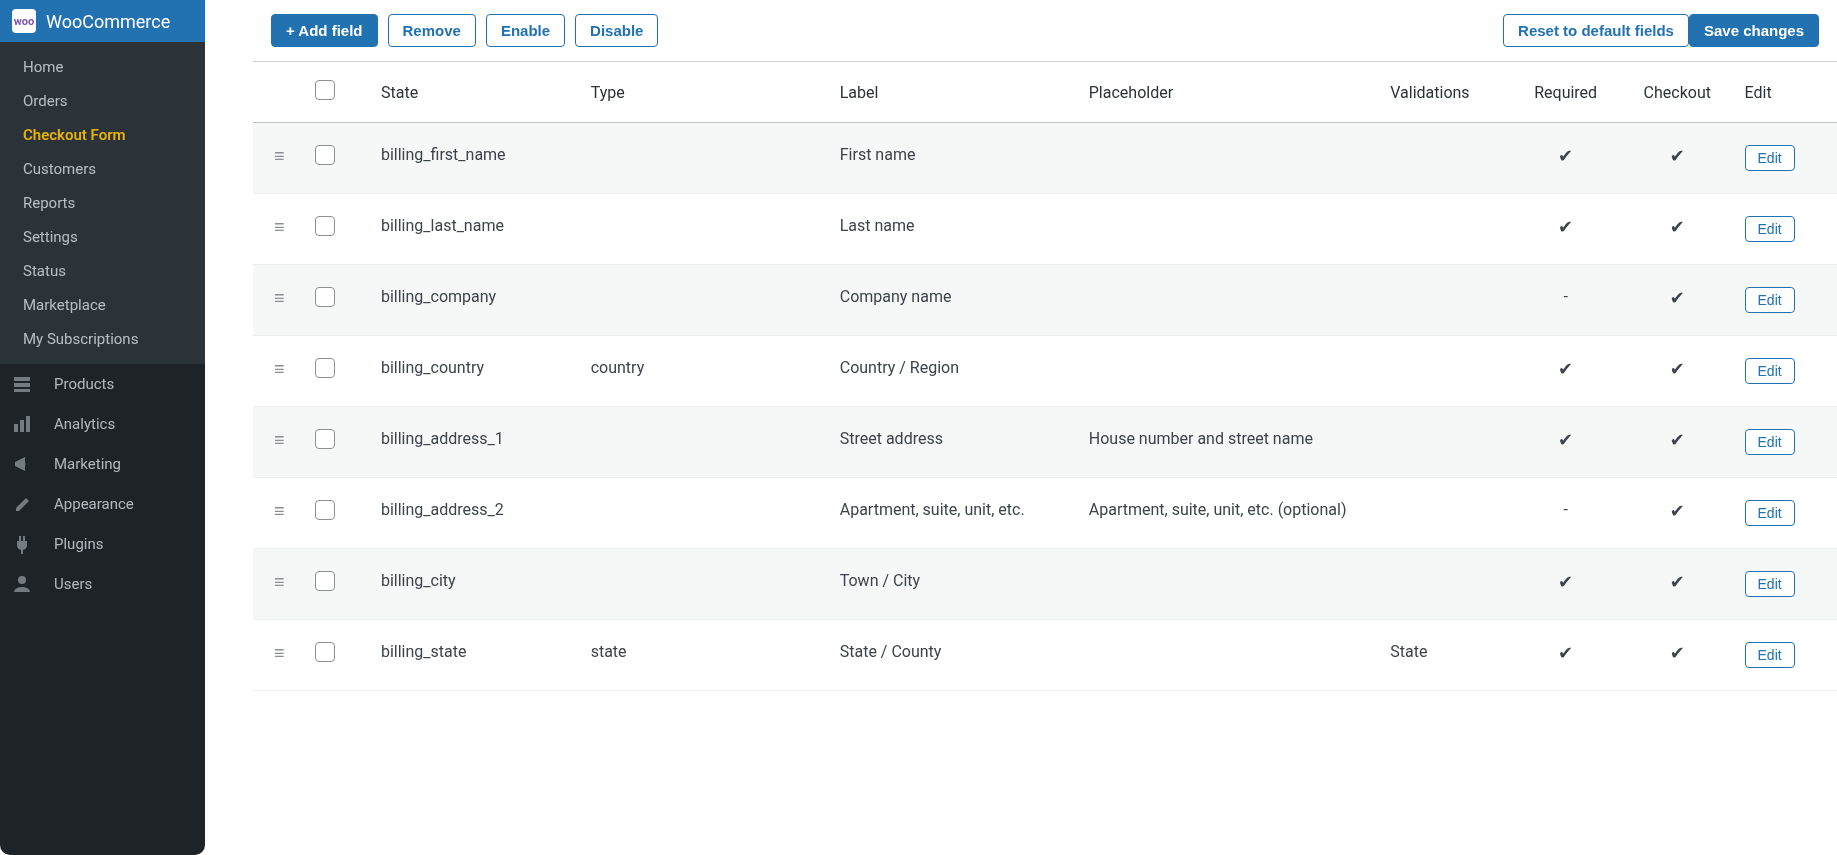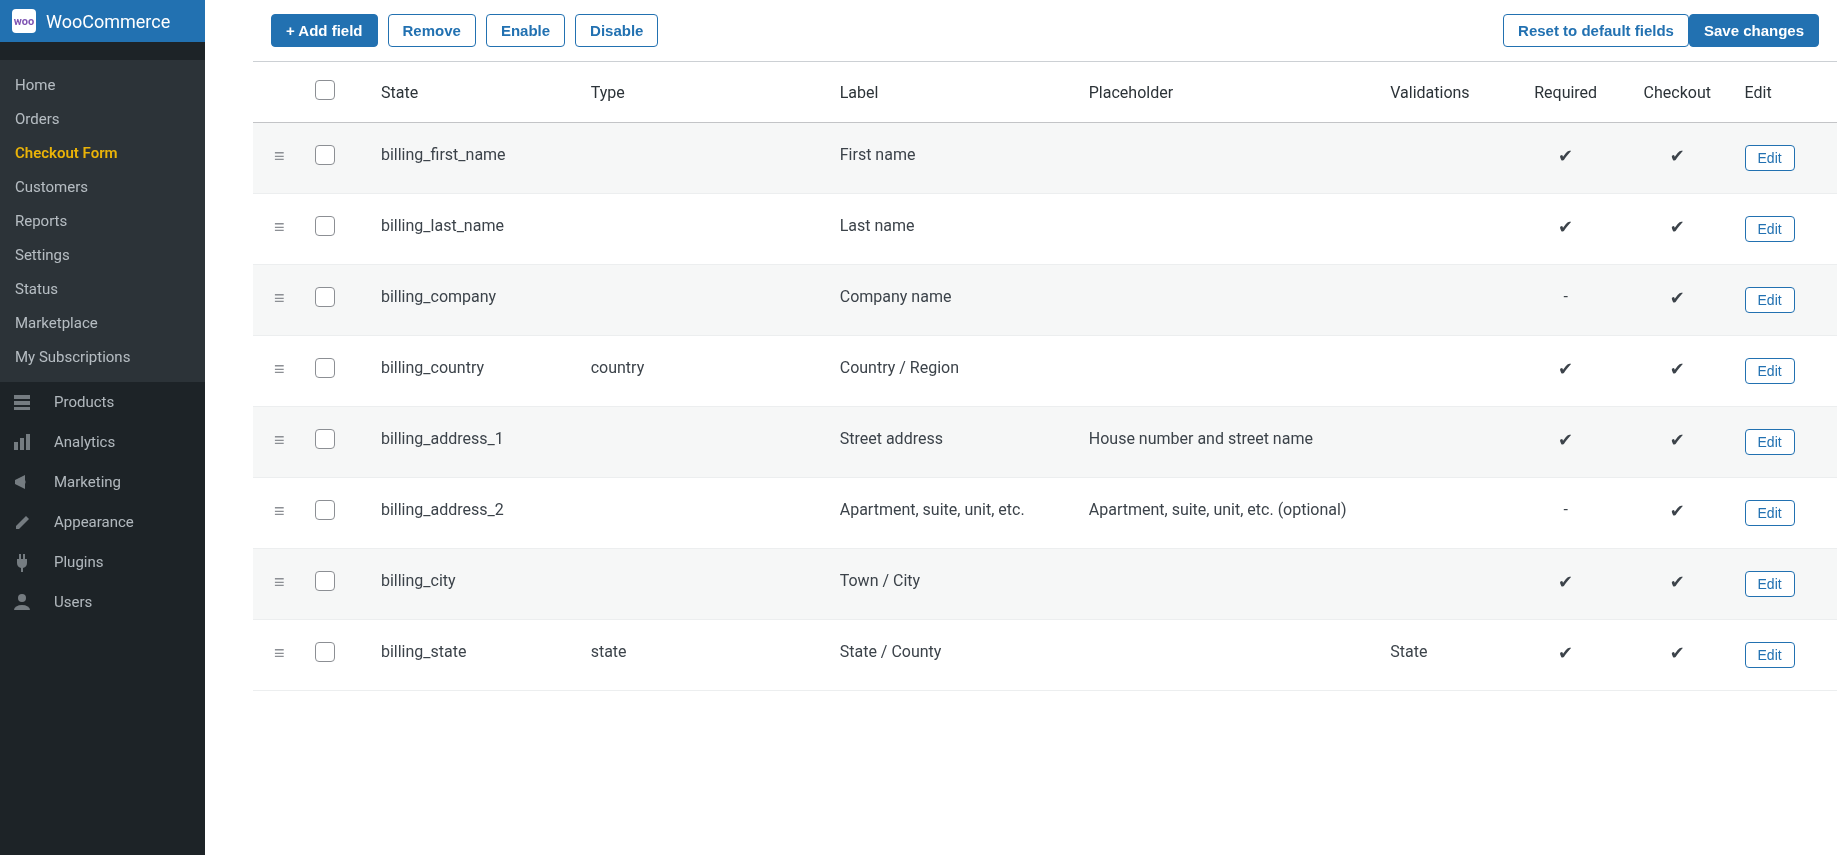--- a/index.html
+++ b/index.html
@@ -10,20 +10,21 @@
   color: #3c434a;
   display: flex;
   width: 1837px;
 }
 .sidebar {
   width: 205px;
   background: #1d2327;
   color: #f0f0f1;
   min-height: 855px;
   flex-shrink: 0;
+  border-radius: 10px;
 }
 .sidebar-header {
   background: #2271b1;
   color: #fff;
   padding: 9px 12px;
   display: flex;
   align-items: center;
   font-size: 18px;
   font-weight: 400;
   position: relative;
@@ -46,22 +47,21 @@
   right: -8px;
   top: 50%;
   transform: translateY(-50%);
   width: 0; height: 0;
   border-top: 8px solid transparent;
   border-bottom: 8px solid transparent;
   border-right: 8px solid #fff;
 }
 .submenu {
   background: #2c3338;
-  padding: 8px 0;
-  margin-top: 18px;
+  padding: 8px 8px;
 }
 .submenu-item {
   display: block;
   padding: 8px 12px 8px 15px;
   color: rgba(240,246,252,0.7);
   font-size: 15px;
   cursor: pointer;
 }
 .submenu-item.active { color: #eab308; font-weight: 600; }
 .sidebar-item {

